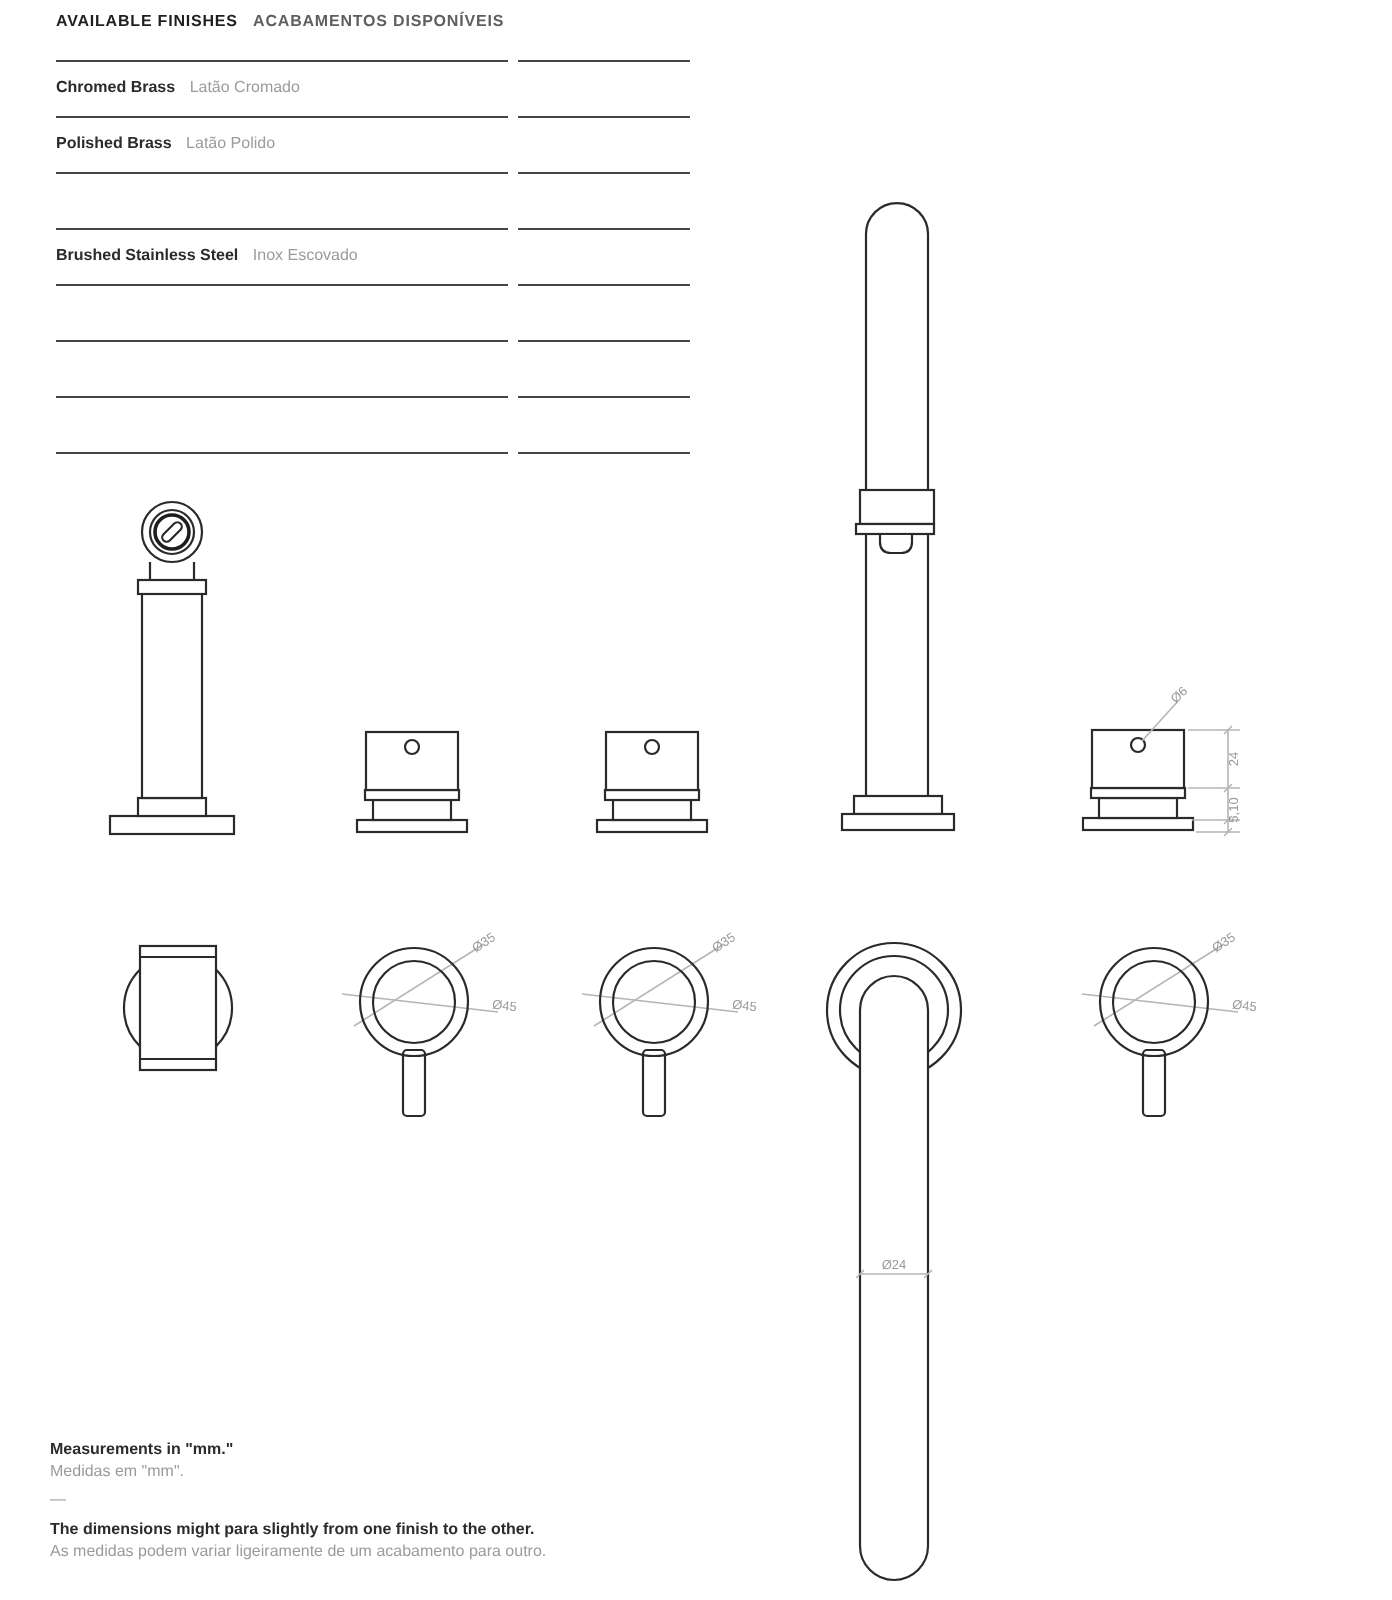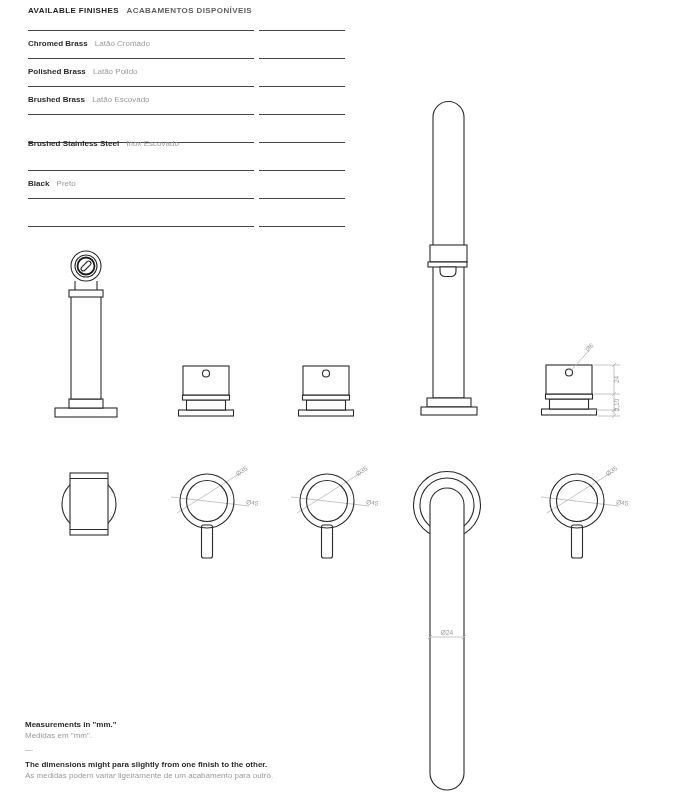--- a/index.html
+++ b/index.html
@@ -80,31 +80,23 @@
     </div>
 
   <div class="abs frow" style="top:39px">
     <span class="en">Chromed Brass</span>
     <span class="pt">Latão Cromado</span>
   </div>
   <div class="abs frow" style="top:67px">
     <span class="en">Polished Brass</span>
     <span class="pt">Latão Polido</span>
   </div>
-  <div class="abs frow" style="top:95px">
-    <span class="en">Brushed Brass</span>
-    <span class="pt">Latão Escovado</span>
-  </div>
-  <div class="abs frow" style="top:139px">
+  <div class="abs frow" style="top:123px">
     <span class="en">Brushed Stainless Steel</span>
     <span class="pt">Inox Escovado</span>
-  </div>
-  <div class="abs frow" style="top:179px">
-    <span class="en">Black</span>
-    <span class="pt">Preto</span>
   </div>
 
   <svg class="draw" width="696" height="800" viewBox="0 0 696 800">
     <defs>
       <g id="handle-side">
         <rect class="ln" x="-27.5" y="44" width="55" height="6"></rect>
         <rect class="ln" x="-19.5" y="34" width="39" height="10"></rect>
         <rect class="ln" x="-23.5" y="29" width="47" height="5" stroke-width="1.5"></rect>
         <rect class="ln" x="-23" y="0" width="46" height="29"></rect>
         <circle class="lnn" cx="0" cy="7.5" r="3.5" stroke-width="1.3"></circle>

